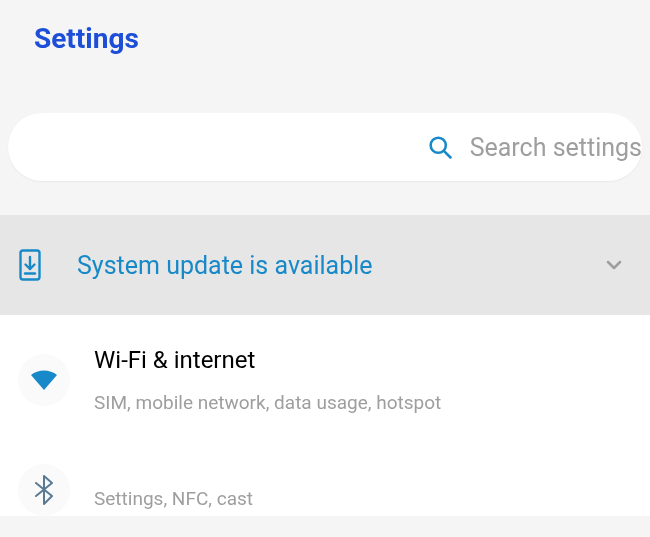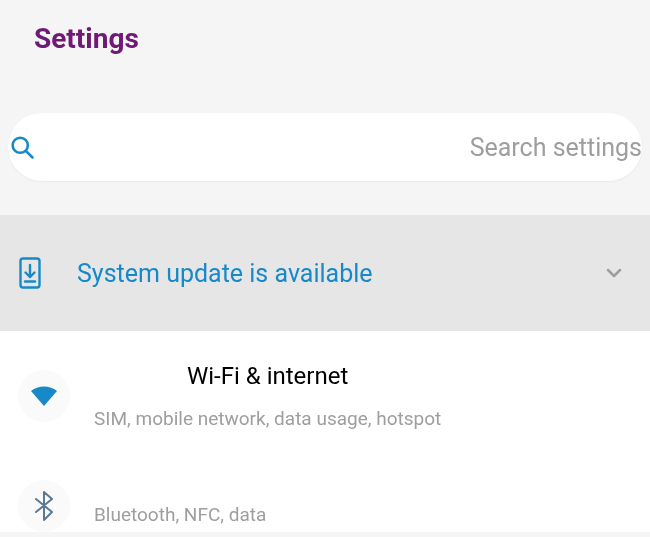--- a/index.html
+++ b/index.html
@@ -10,48 +10,48 @@
     body {
       width: 650px;
       height: 537px;
       background: #f5f5f5;
       font-family: -apple-system, BlinkMacSystemFont, "Segoe UI", Roboto, Helvetica, Arial, sans-serif;
       overflow: hidden;
     }
     .page-title {
       font-size: 28px;
       font-weight: 700;
-      color: #701a75;
+      color: #1d4ed8;
       padding: 22px 0 0 34px;
     }
     .search-bar {
       margin: 58px 8px 0 8px;
       height: 68px;
       background: #fff;
       border-radius: 34px;
       display: flex;
       align-items: center;
-      justify-content: space-between;
+      justify-content: flex-end;
       gap: 16px;
       box-shadow: 0 1px 2px rgba(0,0,0,0.05);
     }
     .search-icon {
       display: flex;
       align-items: center;
       justify-content: center;
     }
     .search-placeholder {
       font-size: 25px;
       color: #9e9e9e;
       font-weight: 400;
     }
     .banner {
       margin-top: 34px;
       background: #e6e6e6;
-      height: 116px;
+      height: 100px;
       display: flex;
       align-items: center;
       padding: 0 24px 0 18px;
     }
     .banner-icon {
       width: 24px;
       display: flex;
       align-items: center;
       justify-content: center;
     }
@@ -83,21 +83,20 @@
       background: #fafafa;
       display: flex;
       align-items: center;
       justify-content: center;
       flex-shrink: 0;
     }
     .list-item-text {
       margin-left: 24px;
       display: flex;
       flex-direction: column;
-      align-items: center;
     }
     .list-item-title {
       font-size: 24px;
       color: #000;
       font-weight: 400;
       line-height: 1.25;
     }
     .list-item-subtitle {
       font-size: 19px;
       color: #9e9e9e;
@@ -155,17 +154,17 @@
     </div>
   </div>
 
   <div class="list-item item-bt">
     <div class="list-item-icon-wrap">
       <svg width="18" height="30" viewBox="0 0 18 30" fill="none" stroke="#5a7a94" stroke-width="2" stroke-linejoin="round" stroke-linecap="round">
         <path d="M9 1 L9 29 L17 21 L1 8 M9 1 L17 8 L1 21"></path>
       </svg>
     </div>
     <div class="list-item-text">
-      <span class="list-item-subtitle">Bluetooth, NFC, data</span>
+      <span class="list-item-subtitle">Settings, NFC, cast</span>
     </div>
   </div>
 
 </div>
 
 </body></html>

